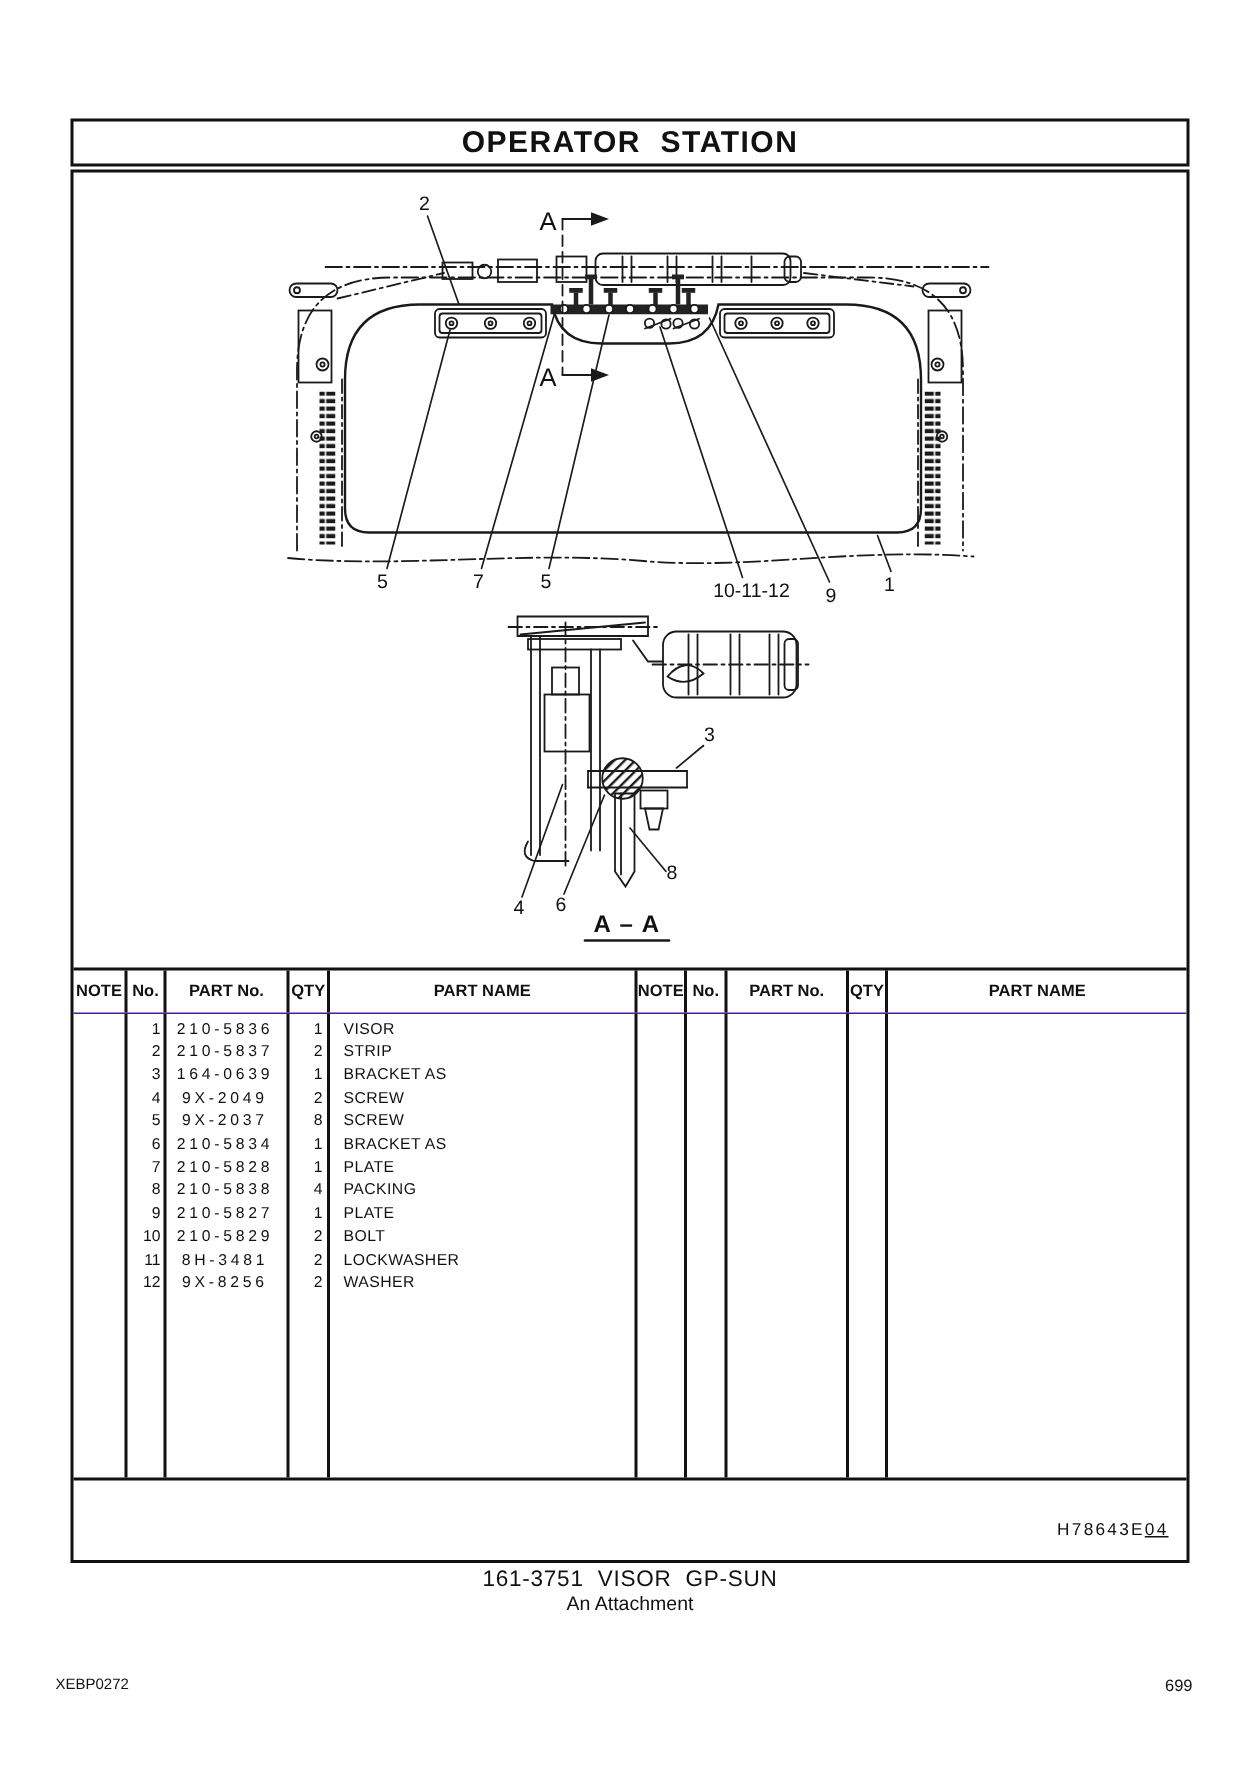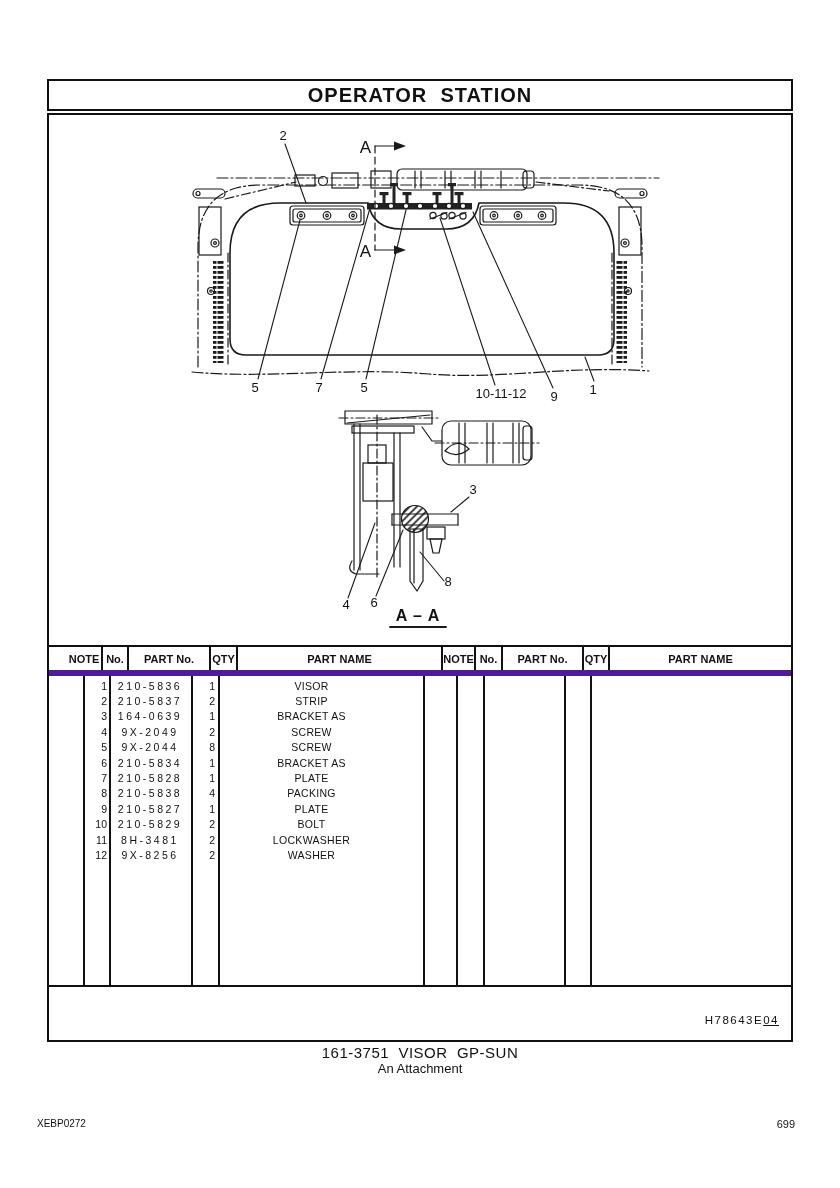--- a/index.html
+++ b/index.html
@@ -19,21 +19,21 @@
   }
   .diagram{position:absolute;left:0;top:0;width:742px;height:530px;}
   svg text{fill:#111;stroke:none;font-family:"Liberation Sans",sans-serif;}
   .callout{font-size:13px;}
   .marker{font-size:17px;}
   .sec-title{font-size:16px;font-weight:bold;letter-spacing:1px;}
 
   
   .ptable-header{
     position:absolute;left:0;top:530px;width:742px;height:31px;box-sizing:border-box;
-    border-top:2px solid #111;border-bottom:6px solid #4c1d95;display:flex;padding-left:18px;
+    border-top:2px solid #111;border-bottom:1px solid #4c1d95;display:flex;
   }
   .ptable-body{
     position:absolute;left:0;top:561px;width:742px;height:311px;box-sizing:border-box;
     border-bottom:2px solid #111;display:flex;
   }
   .hc,.bc{box-sizing:border-box;height:100%;}
   .hc{display:flex;align-items:center;justify-content:center;
       font-size:11px;font-weight:bold;white-space:pre;}
   .w-note{width:36px;} .w-no{width:26px;} .w-part{width:82px;} .w-qty{width:27px;}
   .w-name{width:205px;} .w-note2{width:33px;} .w-no2{width:27px;} .w-part2{width:81px;}
@@ -41,21 +41,21 @@
   .vline{border-right:2px solid #111;}
   .rows{
     position:absolute;left:0;top:2px;width:376px;
   }
   .prow{display:flex;height:15.4px;align-items:center;font-size:10.5px;}
   .pcell{box-sizing:border-box;white-space:pre;}
   .c-note{width:36px;}
   .c-no{width:26px;text-align:right;padding-right:4px;}
   .c-part{width:82px;text-align:center;padding-right:4px;letter-spacing:2.5px;}
   .c-qty{width:27px;text-align:right;padding-right:5px;}
-  .c-name{width:174px;text-align:center;padding-left:9px;letter-spacing:0.3px;}
+  .c-name{width:174px;text-align:left;padding-left:9px;letter-spacing:0.3px;}
 
   .fig-code{
     position:absolute;right:12px;bottom:14px;font-size:11.5px;letter-spacing:1.5px;
   }
   .fig-code .rev{margin-left:0;text-decoration:underline;}
 
   .group-title{
     position:absolute;left:0;top:1044px;width:840px;text-align:center;
     font-size:15px;font-weight:normal;white-space:pre;letter-spacing:0.5px;
   }
@@ -304,21 +304,21 @@
         <div class="prow">
           <div class="pcell c-note"></div>
           <div class="pcell c-no">4</div>
           <div class="pcell c-part">9X-2049</div>
           <div class="pcell c-qty">2</div>
           <div class="pcell c-name">SCREW</div>
         </div>
         <div class="prow">
           <div class="pcell c-note"></div>
           <div class="pcell c-no">5</div>
-          <div class="pcell c-part">9X-2044</div>
+          <div class="pcell c-part">9X-2037</div>
           <div class="pcell c-qty">8</div>
           <div class="pcell c-name">SCREW</div>
         </div>
         <div class="prow">
           <div class="pcell c-note"></div>
           <div class="pcell c-no">6</div>
           <div class="pcell c-part">210-5834</div>
           <div class="pcell c-qty">1</div>
           <div class="pcell c-name">BRACKET AS</div>
         </div>

